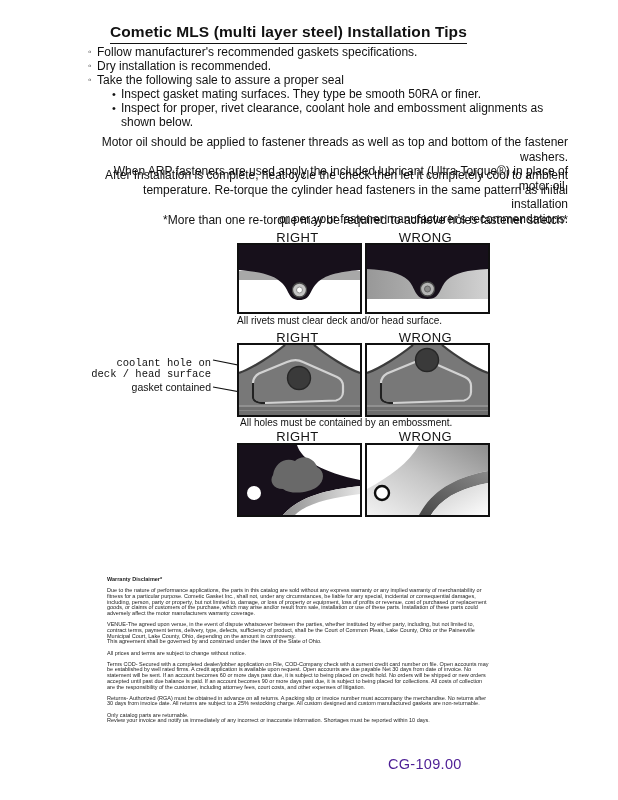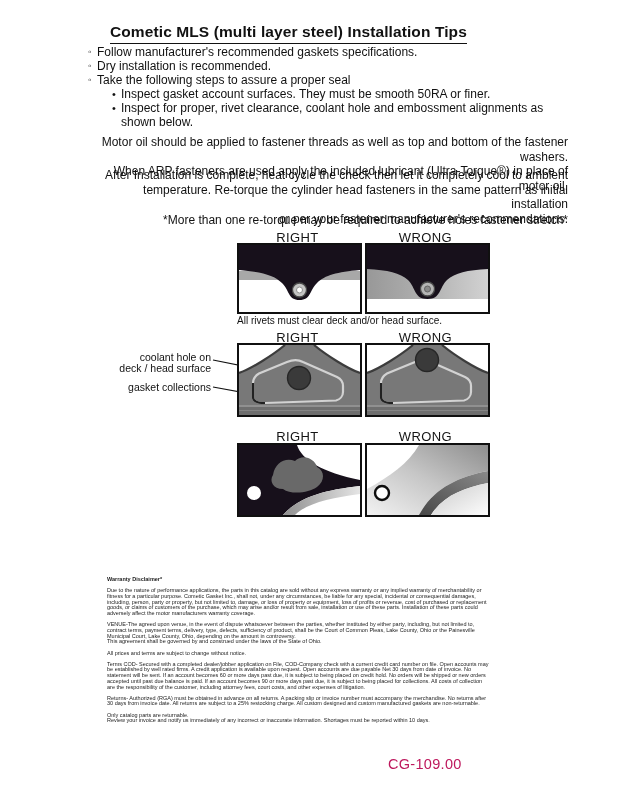--- a/index.html
+++ b/index.html
@@ -28,45 +28,45 @@
   .rw-label{width:121px;text-align:center;font-size:13px;letter-spacing:0.4px;color:#141414;}
   .dbox{width:121px;height:67px;border:2px solid #101010;background:#fff;}
   .dbox svg{display:block;width:100%;height:100%;}
   .dbox.tall{height:70px;}
   .fig-cap{font-size:10px;color:#111;white-space:pre-line;line-height:11.5px;}
   .callout{width:130px;text-align:right;font-size:10.5px;line-height:11px;color:#111;white-space:pre-line;}
   .leader{left:0;top:0;pointer-events:none;}
   .legal{left:107px;top:577px;width:432px;font-size:5.5px;line-height:5.7px;color:#1c1c1c;}
   .legal .lp{white-space:pre-line;margin:0 0 5.5px 0;}
   .legal .lh{font-weight:bold;margin:0 0 5.5px 0;}
-  .pagenum{left:388px;top:756px;font-size:14.5px;color:#be185d;letter-spacing:0.3px;}
+  .pagenum{left:388px;top:756px;font-size:14.5px;color:#4c1d95;letter-spacing:0.3px;}
 </style>
 </head>
 <body>
 
 <div class="page">
 
   <div class="abs title">Cometic MLS (multi layer steel) Installation Tips</div>
 
   <div class="abs bullets">
     <div class="b-row">
       <span class="mk">◦</span>
       <span class="txt">Follow manufacturer's recommended gaskets specifications.</span>
     </div>
     <div class="b-row">
       <span class="mk">◦</span>
       <span class="txt">Dry installation is recommended.</span>
     </div>
     <div class="b-row">
       <span class="mk">◦</span>
-      <span class="txt">Take the following steps to assure a proper seal</span>
+      <span class="txt">Take the following sale to assure a proper seal</span>
     </div>
     <div class="b-row b-sub">
       <span class="mk">•</span>
-      <span class="txt">Inspect gasket account surfaces.  They must be smooth 50RA or finer.</span>
+      <span class="txt">Inspect gasket mating surfaces.  They type be smooth 50RA or finer.</span>
     </div>
     <div class="b-row b-sub">
       <span class="mk">•</span>
       <span class="txt">Inspect for proper, rivet clearance, coolant hole and embossment alignments as shown below.</span>
     </div>
   </div>
 
   <div class="abs para p1">Motor oil should be applied to fastener threads as well as top and bottom of the fastener washers.
 When ARP fasteners are used apply the included lubricant (Ultra-Torque®) in place of motor oil.</div>
   <div class="abs para p2">After Installation is complete, heat cycle the check then let it completely cool to ambient
@@ -101,23 +101,23 @@
         <path d="M0,0 H121 V24 C100,25 88,28 80,35 C72,43 74,54 60.5,54 C47,54 49,43 41,35 C33,28 21,25 0,24 Z" fill="#17101b"></path>
         <circle cx="60.5" cy="44" r="7" fill="#b5b5b5" stroke="#4a4a4a" stroke-width="1.3"></circle>
         <circle cx="60.5" cy="44" r="3" fill="#8a8a8a" stroke="#636363" stroke-width="1"></circle>
       </svg>
     </div>
     <div class="fig-cap" style="left:237px;top:87px;">All rivets must clear deck and/or head surface.</div>
 
     <div class="rw-label" style="left:237px;top:102px;">RIGHT</div>
     <div class="rw-label" style="left:365px;top:102px;">WRONG</div>
 
-    <div class="callout" style="left:81px;top:124px;">coolant hole on
+    <div class="callout" style="left:81px;top:130px;font-family:Liberation Mono, monospace;">coolant hole on
 deck / head surface</div>
-    <div class="callout" style="left:81px;top:154px;">gasket collections</div>
+    <div class="callout" style="left:81px;top:154px;">gasket contained</div>
     <svg class="leader" width="618" height="312">
       <line x1="213" y1="132" x2="293" y2="148" stroke="#111" stroke-width="1.1"></line>
       <circle cx="293" cy="148" r="1.6" fill="#111"></circle>
       <line x1="213" y1="159" x2="268" y2="169" stroke="#111" stroke-width="1.1"></line>
     </svg>
 
     <div class="dbox tall" style="left:237px;top:115px;">
       <svg viewBox="0 0 121 70" preserveAspectRatio="none">
         <rect x="0" y="0" width="121" height="70" fill="#787878"></rect>
         <path d="M0,0 H46 C34,10 12,24 0,28 Z" fill="#ffffff"></path>
@@ -140,20 +140,21 @@
         <path d="M121,0 H75 C87,10 109,24 121,28 Z" fill="#ffffff"></path>
         <path d="M75,0 C87,10 109,24 121,28" fill="none" stroke="#3c3c3c" stroke-width="2.2"></path>
         <path d="M14,52 L14,38 C14,34 16,31 20,28.5 L48,17 C53,15 59,14.5 64,17 L98,32 C102,34 104,37 104,41 L104,47 C104,51 101,54.5 97,55.5 L26,58 C18,58.3 14,56 14,52 Z" fill="none" stroke="#d2d2d2" stroke-width="2.2"></path>
         <path d="M26,58 C18,58.3 14,56 14,52 L14,38" fill="none" stroke="#212121" stroke-width="2.2"></path>
         <circle cx="60" cy="15" r="11.5" fill="#3a3a3a" stroke="#262626" stroke-width="1.4"></circle>
         <line x1="0" y1="61" x2="121" y2="61" stroke="#a8a8a8" stroke-width="1.2"></line>
         <rect x="0" y="62" width="121" height="8" fill="#6e6e6e"></rect>
         <line x1="0" y1="65.5" x2="121" y2="65.5" stroke="#8c8c8c" stroke-width="0.8"></line>
       </svg>
     </div>
+    <div class="fig-cap" style="left:240px;top:189px;">All holes must be contained by an embossment.</div>
 
     <div class="rw-label" style="left:237px;top:201px;">RIGHT</div>
     <div class="rw-label" style="left:365px;top:201px;">WRONG</div>
 
     <div class="dbox tall" style="left:237px;top:215px;">
       <svg viewBox="0 0 121 70" preserveAspectRatio="none">
         <defs>
           <linearGradient id="g3r" x1="0" y1="0" x2="1" y2="0">
             <stop offset="0" stop-color="#8f8f8f"></stop>
               <stop offset="1" stop-color="#e5e5e5"></stop>

